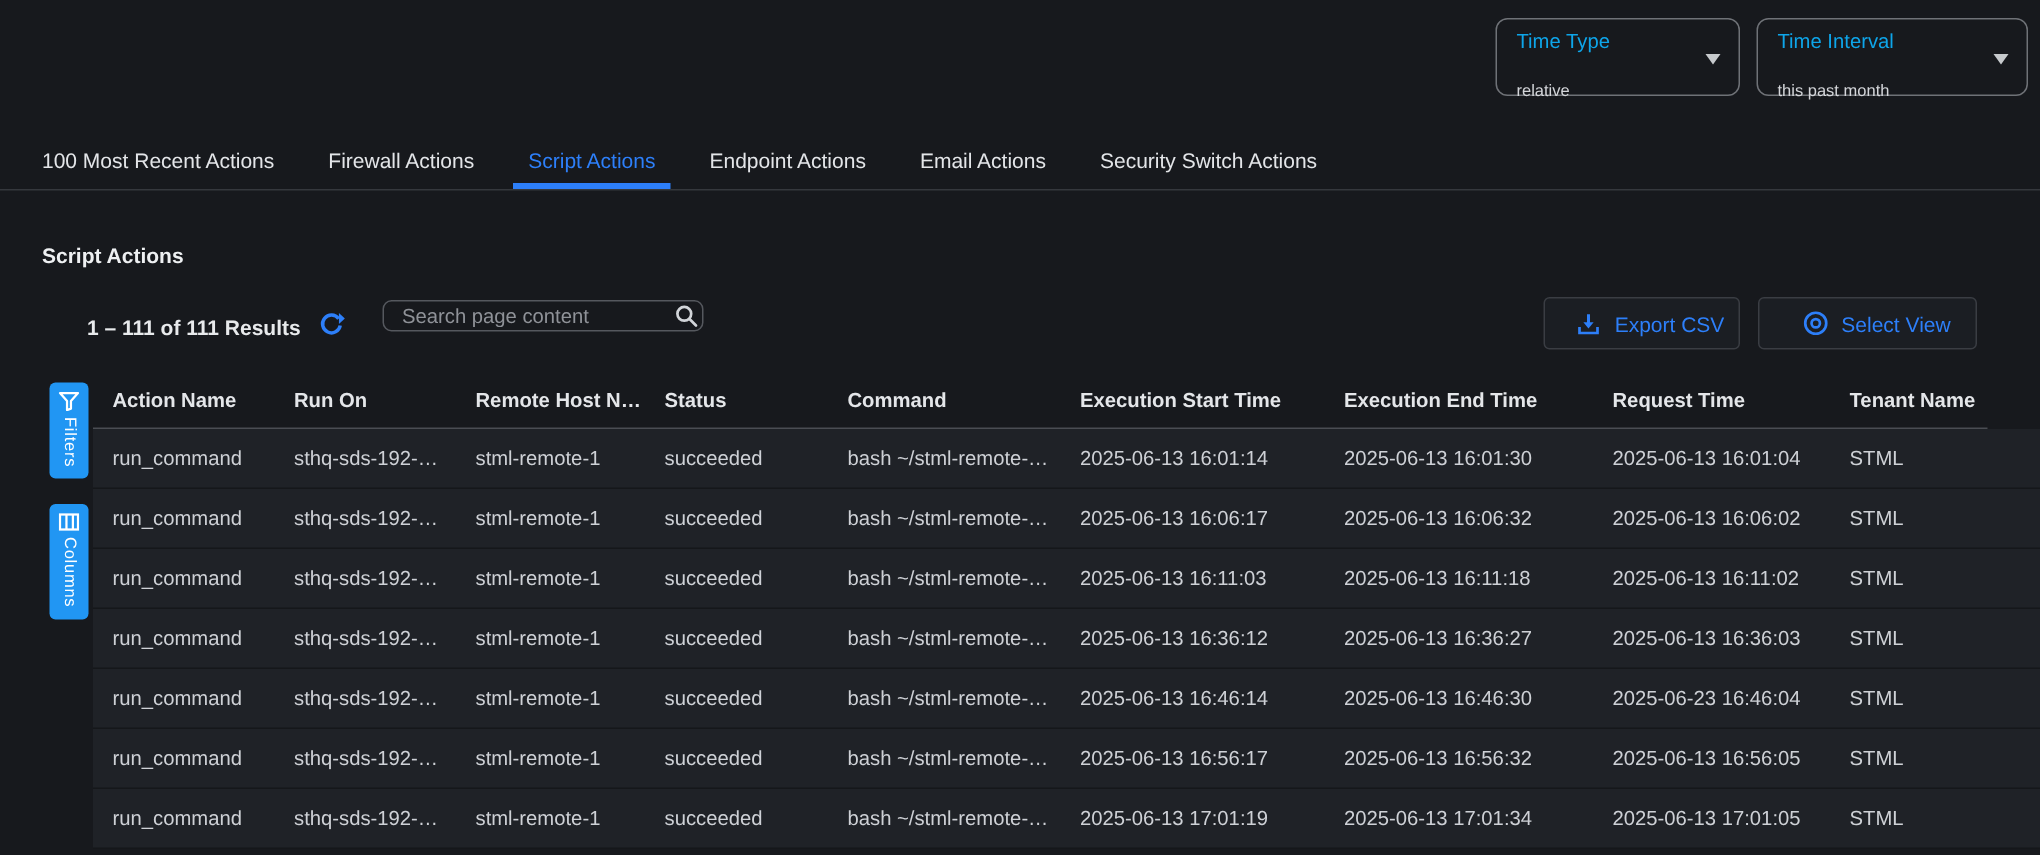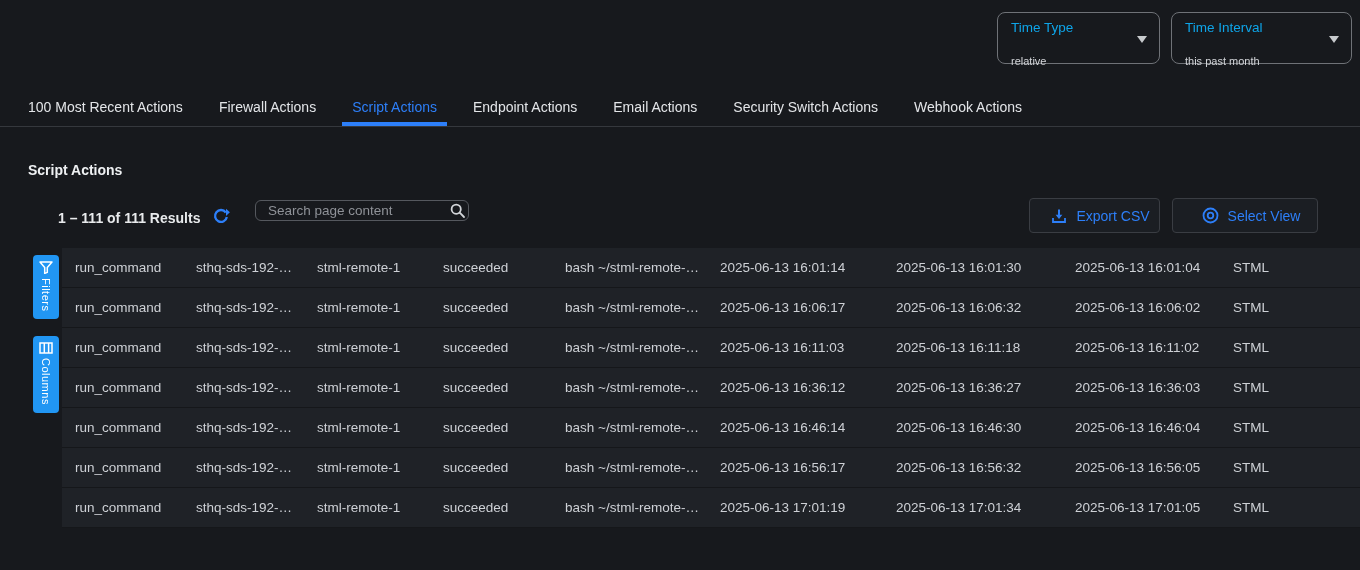--- a/index.html
+++ b/index.html
@@ -142,21 +142,20 @@
   <span class="dd-arrow"></span>
 </div>
 
 <nav class="tabs">
     <div class="tab">100 Most Recent Actions</div>
     <div class="tab">Firewall Actions</div>
     <div class="tab active">Script Actions</div>
     <div class="tab">Endpoint Actions</div>
     <div class="tab">Email Actions</div>
     <div class="tab">Security Switch Actions</div>
-    <div class="tab">Webhook Actions</div>
   </nav>
 
 <div class="page-title">Script Actions</div>
 
 <span class="results-text">1 – 111 of 111 Results</span>
 
 <button class="refresh-btn" aria-label="refresh">
   <svg width="18" height="18" viewBox="0 0 17 17">
     <path d="M13 4.2 A 5.6 5.6 0 1 0 14 8.5" fill="none" stroke="#2d7ff9" stroke-width="2.2"></path>
     <polygon points="13.2,0.6 13.2,7.6 16.9,4.1" fill="#2d7ff9"></polygon>
@@ -208,20 +207,31 @@
     <svg width="14" height="12" viewBox="0 0 14 12">
       <rect x="1" y="1" width="12" height="10" fill="none" stroke="#fff" stroke-width="1.5"></rect>
       <line x1="5.3" y1="1" x2="5.3" y2="11" stroke="#fff" stroke-width="1.5"></line>
       <line x1="9.6" y1="1" x2="9.6" y2="11" stroke="#fff" stroke-width="1.5"></line>
     </svg>
   </span>
   <span class="vtext">Columns</span>
 </button>
 
 <div class="table">
+  <div class="grid thead">
+      <div class="th">Action Name</div>
+      <div class="th">Run On</div>
+      <div class="th">Remote Host N…</div>
+      <div class="th">Status</div>
+      <div class="th">Command</div>
+      <div class="th">Execution Start Time</div>
+      <div class="th">Execution End Time</div>
+      <div class="th">Request Time</div>
+      <div class="th">Tenant Name</div>
+    </div>
   <div class="tbody">
       <div class="grid tr">
         <div class="td">run_command</div>
         <div class="td">sthq-sds-192-…</div>
         <div class="td">stml-remote-1</div>
         <div class="td">succeeded</div>
         <div class="td">bash ~/stml-remote-…</div>
         <div class="td">2025-06-13 16:01:14</div>
         <div class="td">2025-06-13 16:01:30</div>
         <div class="td">2025-06-13 16:01:04</div>
@@ -261,21 +271,21 @@
         <div class="td">STML</div>
       </div>
       <div class="grid tr">
         <div class="td">run_command</div>
         <div class="td">sthq-sds-192-…</div>
         <div class="td">stml-remote-1</div>
         <div class="td">succeeded</div>
         <div class="td">bash ~/stml-remote-…</div>
         <div class="td">2025-06-13 16:46:14</div>
         <div class="td">2025-06-13 16:46:30</div>
-        <div class="td">2025-06-13 16:46:04</div>
+        <div class="td">2025-06-23 16:46:04</div>
         <div class="td">STML</div>
       </div>
       <div class="grid tr">
         <div class="td">run_command</div>
         <div class="td">sthq-sds-192-…</div>
         <div class="td">stml-remote-1</div>
         <div class="td">succeeded</div>
         <div class="td">bash ~/stml-remote-…</div>
         <div class="td">2025-06-13 16:56:17</div>
         <div class="td">2025-06-13 16:56:32</div>

